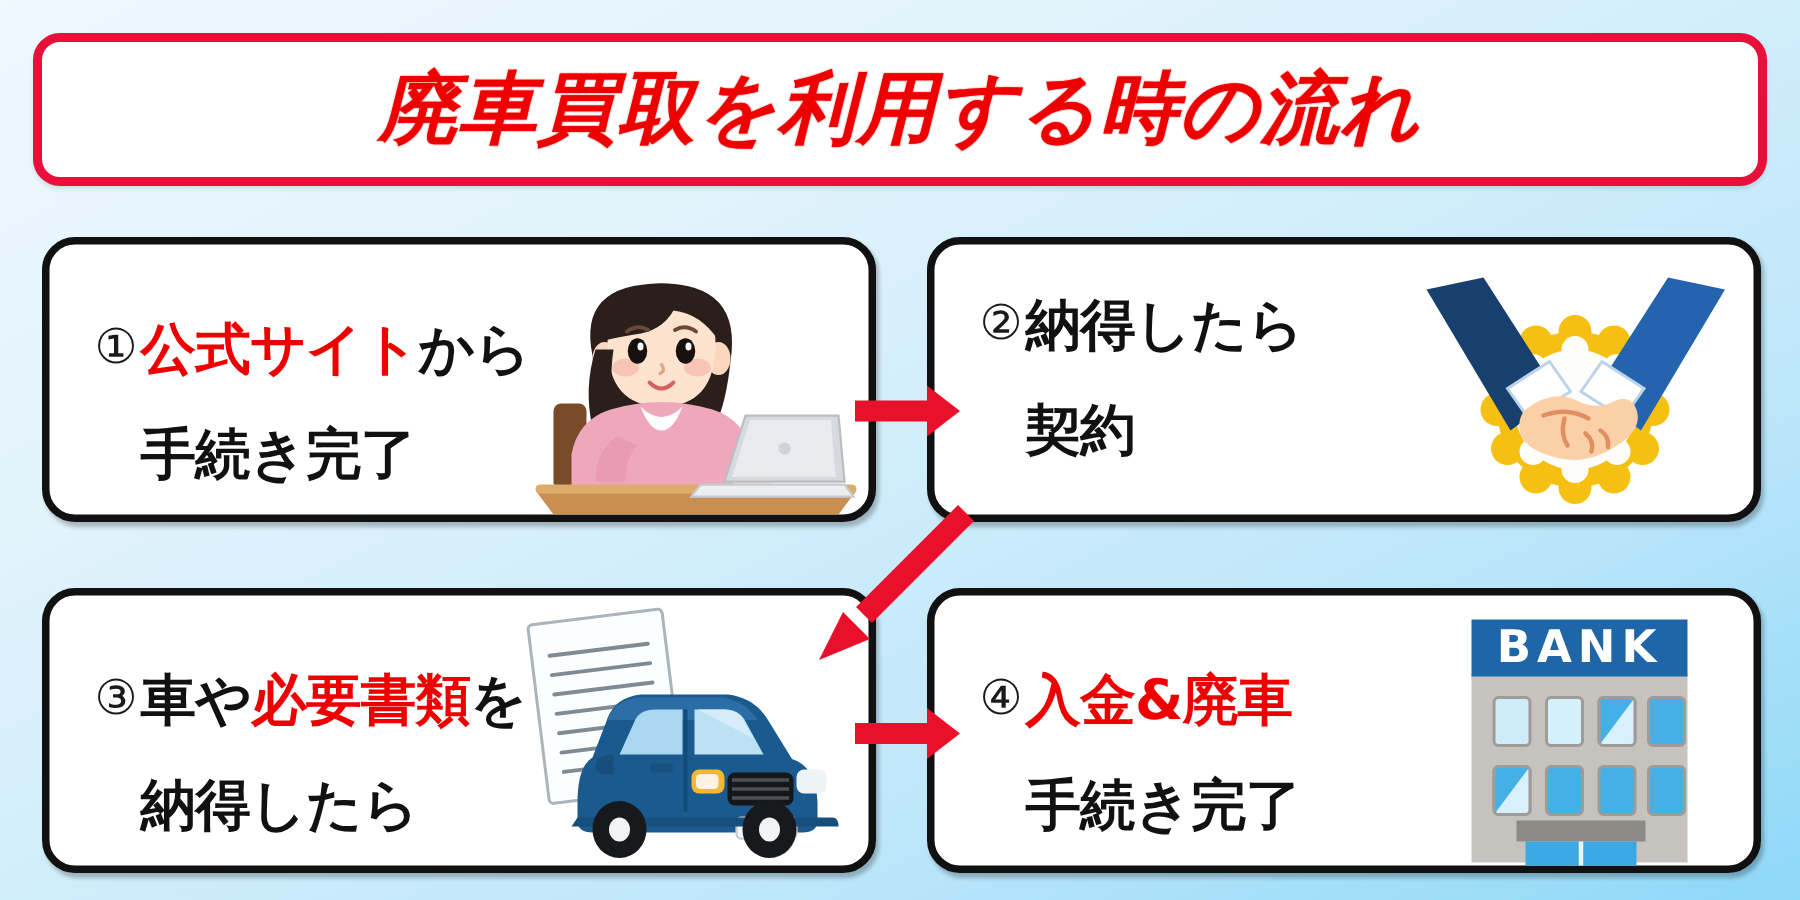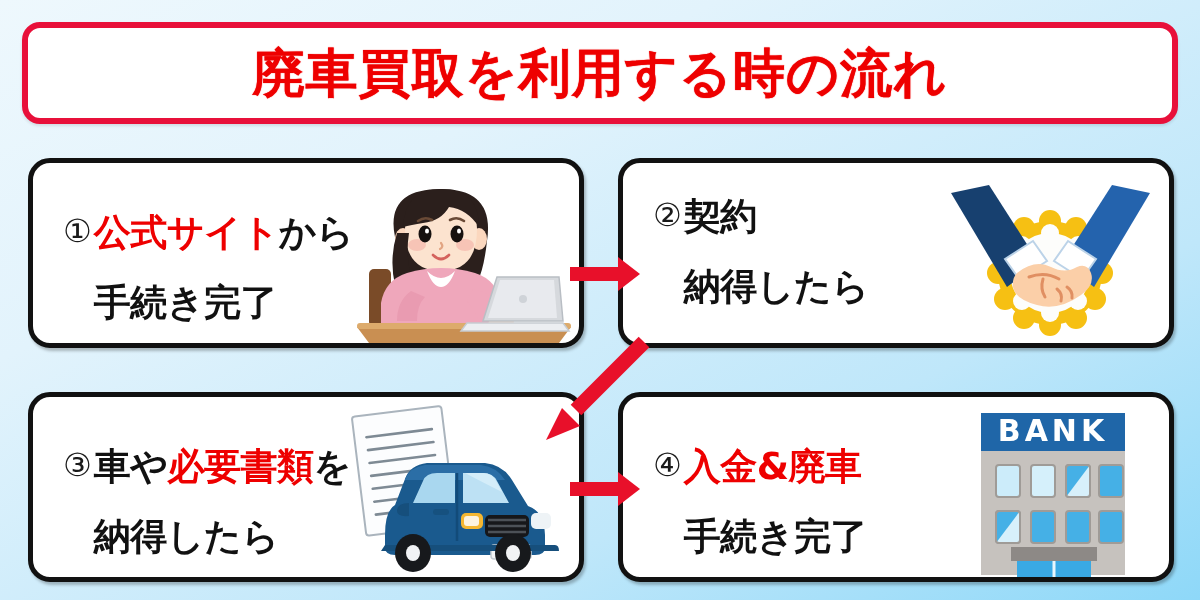--- a/index.html
+++ b/index.html
@@ -30,20 +30,21 @@
     width: 1156px;
     height: 102px;
     box-sizing: border-box;
     background: #ffffff;
     border: 6px solid #e8103a;
     border-radius: 18px;
     display: flex;
     align-items: center;
     justify-content: center;
     box-shadow: 0 2px 3px rgba(0,0,0,0.10);
+    font-style: italic;
   }
   #title-text {
     color: #ee0000;
     font-size: 52px;
     font-weight: bold;
     letter-spacing: 1px;
     line-height: 1;
     white-space: nowrap;
     text-shadow: 0 0 1px #ee0000;
   }
@@ -201,22 +202,22 @@
         <circle cx="172" cy="118" r="4" fill="#cfd3d8"></circle>
         <path d="M116 142 l96 0 l6 8 l-108 0z" fill="#eceef1" stroke="#c6cbd1" stroke-width="1.5"></path>
       </svg>
     </div>
   </div>
 
   <div class="step-box" id="step-2">
     <div class="step-text">
       <span class="step-num">②</span>
       <span class="step-lines">
+        <span class="line"><span>納得したら</span></span>
         <span class="line"><span>契約</span></span>
-        <span class="line"><span>納得したら</span></span>
       </span>
     </div>
 
     <div class="illus" id="illus-handshake">
       <svg viewBox="0 0 215 165" width="215" height="165">
 
         <g fill="#f6c013">
           <circle cx="107" cy="96" r="52"></circle>
           <g>
             <circle cx="107" cy="44" r="11"></circle>

